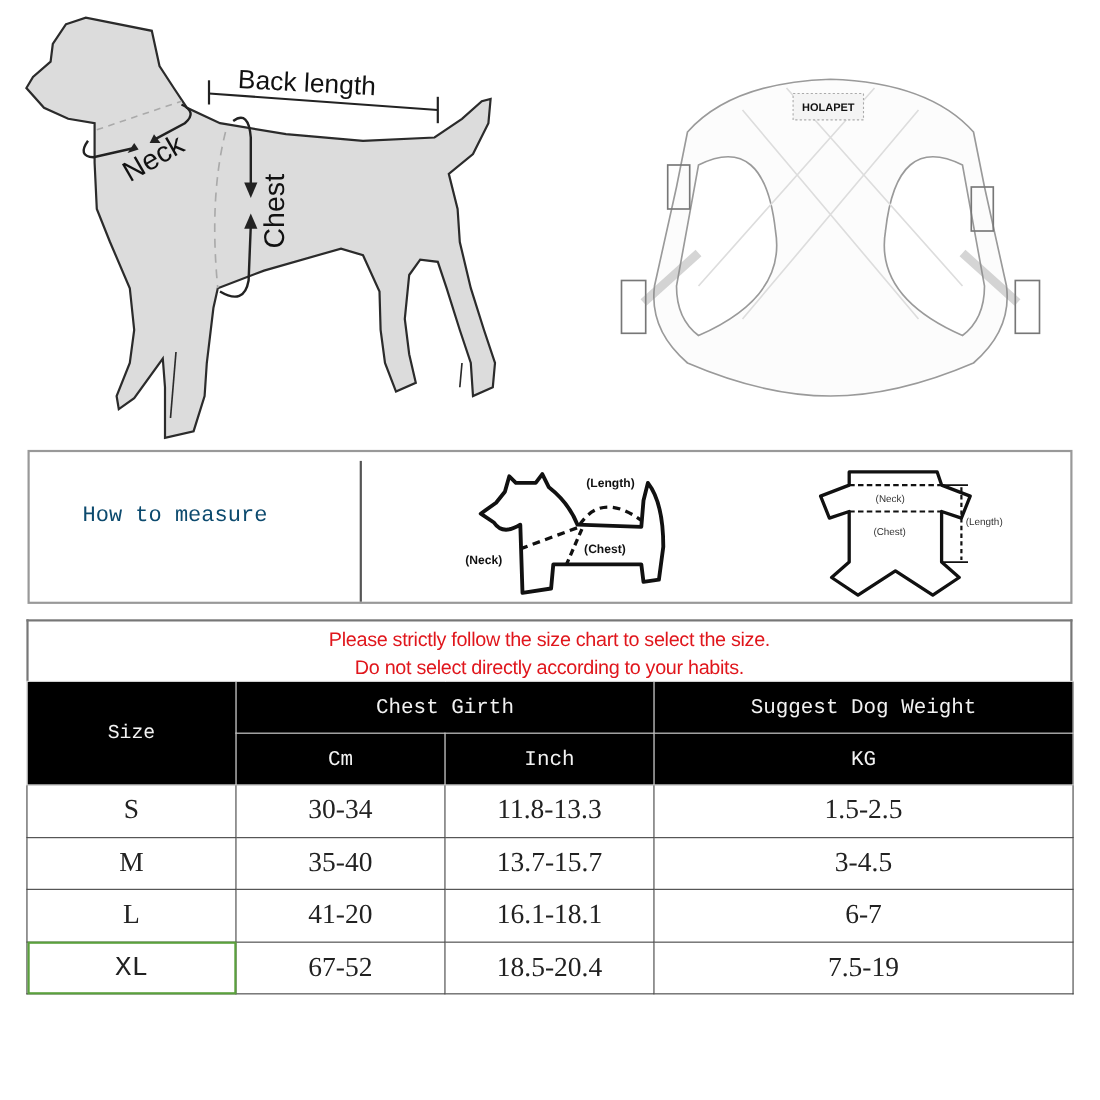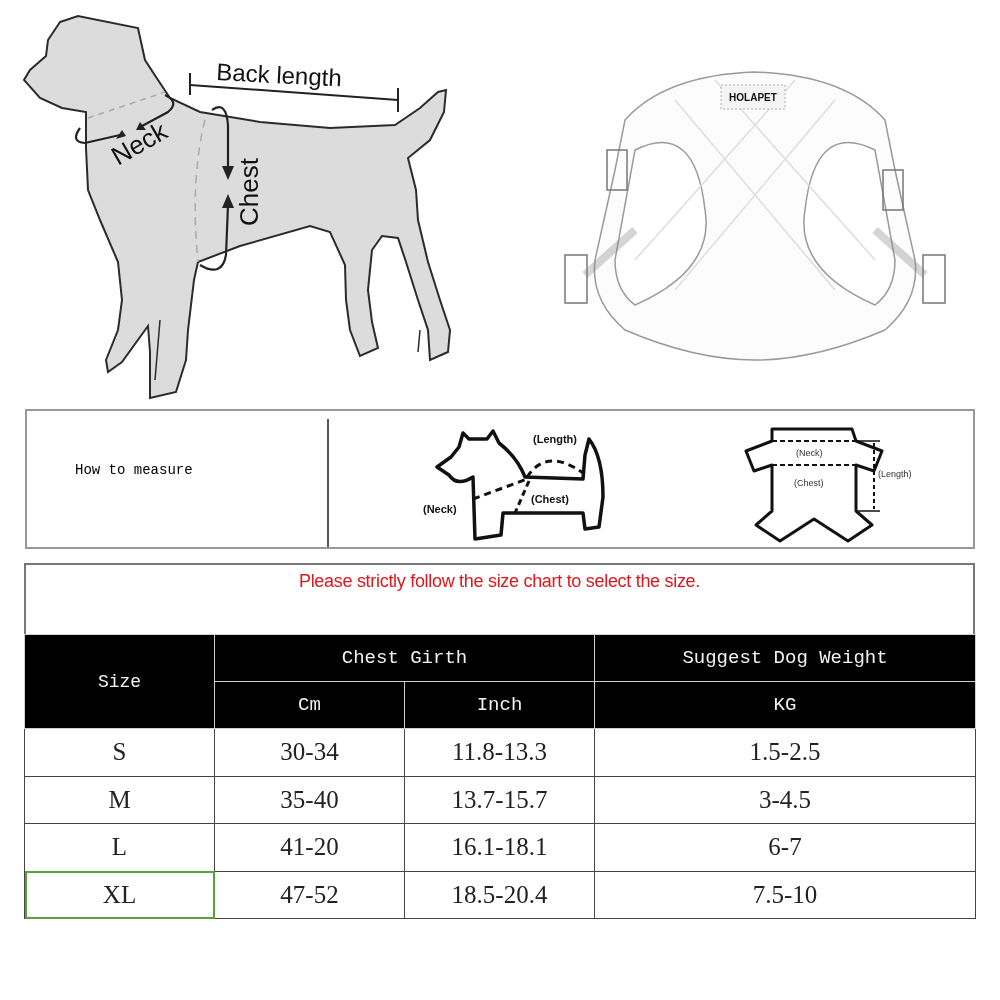--- a/index.html
+++ b/index.html
@@ -14,51 +14,51 @@
     
     .measure-panel {
       position: absolute; left: 25px; top: 409px; width: 950px; height: 140px;
       border: 2px solid #999; background: #fff;
     }
     .measure-divider {
       position: absolute; left: 300px; top: 8px; width: 2px; height: 128px; background: #555;
     }
     .measure-title {
       position: absolute; left: 48px; top: 40px; width: 240px;
-      font-family: "Liberation Mono", monospace; font-size: 14px; line-height: 38px; color: #000000;
+      font-family: "Liberation Mono", monospace; font-size: 20px; line-height: 38px; color: #0c4a6e;
     }
     .small-dog { position: absolute; left: 380px; top: 6px; width: 200px; height: 130px; }
     .garment { position: absolute; left: 705px; top: 14px; width: 220px; height: 120px; }
 
     
     .size-chart {
       position: absolute; left: 24px; top: 563px; width: 951px;
     }
     .notice {
-      height: 71px; border: 2px solid #777; border-bottom: none; background: #fff;
+      height: 56px; border: 2px solid #777; border-bottom: none; background: #fff;
       text-align: center; color: #e0161c;
       font-family: "Liberation Sans", sans-serif; font-size: 18px; line-height: 26px;
       padding-top: 3px; letter-spacing: -0.3px;
     }
     table.chart {
       width: 951px; border-collapse: collapse; table-layout: fixed;
       font-family: "Liberation Serif", serif;
     }
     table.chart th {
       background: #000; color: #f2f2f2; font-weight: normal; font-size: 19px;
       border: 1.5px solid #cfcfcf; height: 47px;
       font-family: "Liberation Mono", monospace;
     }
     table.chart th.size-h { font-size: 18px; }
     table.chart td {
       border: 1.5px solid #444; height: 47.5px; text-align: center;
       font-size: 25px; color: #222; background: #fff;
       font-family: "Liberation Serif", serif;
     }
-    table.chart td.selected { outline: 2px solid #5aa03c; outline-offset: -2px; }
+    table.chart td.selected { outline: 2px solid #5aa03c; outline-offset: -2px; font-family: Liberation Mono, monospace; }
   </style>
 </head>
 <body>
 
 <svg class="dog-diagram" viewBox="0 0 500 400">
   <path d="M60,22 L78,16 L138,28 L145,60 L158,80 L170,98 L200,112 L260,122 L330,128 L395,125 L420,108 L438,92 L446,90 L444,112 L430,140 L408,158 L416,190 L418,220 L428,262 L440,300 L450,330 L448,352 L430,360 L428,330 L418,300 L406,262 L398,238 L382,236 L372,250 L368,290 L372,322 L378,348 L360,356 L350,330 L346,300 L345,265 L330,232 L310,226 L240,246 L198,262 L194,280 L188,330 L186,360 L176,392 L150,398 L150,352 L148,326 L122,362 L108,372 L106,360 L118,330 L122,300 L118,262 L100,220 L88,190 L86,148 L86,112 L62,108 L40,98 L24,80 L30,70 L46,56 L48,40 Z" fill="#dcdcdc" stroke="#2b2b2b" stroke-width="2"></path>
   <line x1="160" y1="320" x2="155" y2="380" stroke="#2b2b2b" stroke-width="1.5"></line>
   <line x1="420" y1="330" x2="418" y2="352" stroke="#2b2b2b" stroke-width="1.5"></line>
 
   <path d="M88,118 L165,92" stroke="#aaa" stroke-width="1.5" stroke-dasharray="6,5" fill="none"></path>
@@ -130,20 +130,21 @@
     <line x1="142" y1="18" x2="142" y2="84" stroke="#111" stroke-width="2" stroke-dasharray="4,3"></line>
     <text x="64" y="31" font-size="9" font-family="Liberation Sans, sans-serif" fill="#333">(Neck)</text>
     <text x="62" y="61" font-size="9" font-family="Liberation Sans, sans-serif" fill="#333">(Chest)</text>
     <text x="146" y="52" font-size="9" font-family="Liberation Sans, sans-serif" fill="#333">(Length)</text>
   </svg>
 </div>
 
 <div class="size-chart">
   <div class="notice">
     <div>Please strictly follow the size chart to select the size.</div>
+    <div>Do not select directly according to your habits.</div>
   </div>
   <table class="chart">
     <colgroup>
       <col style="width:190px">
         <col style="width:190px">
         <col style="width:190px">
         <col style="width:381px">
     </colgroup>
     <thead>
       <tr>
@@ -171,19 +172,19 @@
         <td>3-4.5</td>
       </tr>
       <tr>
         <td>L</td>
         <td>41-20</td>
         <td>16.1-18.1</td>
         <td>6-7</td>
       </tr>
       <tr>
         <td class="selected">XL</td>
-        <td>47-52</td>
+        <td>67-52</td>
         <td>18.5-20.4</td>
-        <td>7.5-10</td>
+        <td>7.5-19</td>
       </tr>
     </tbody>
   </table>
 </div>
 
 </body></html>

